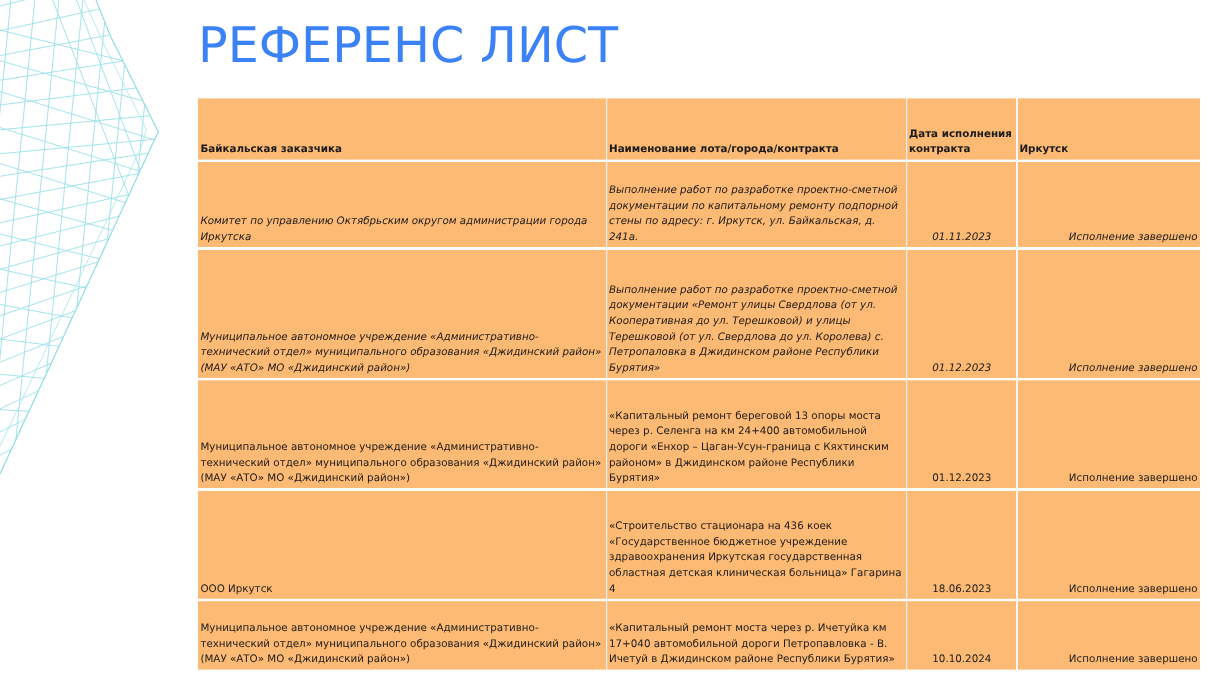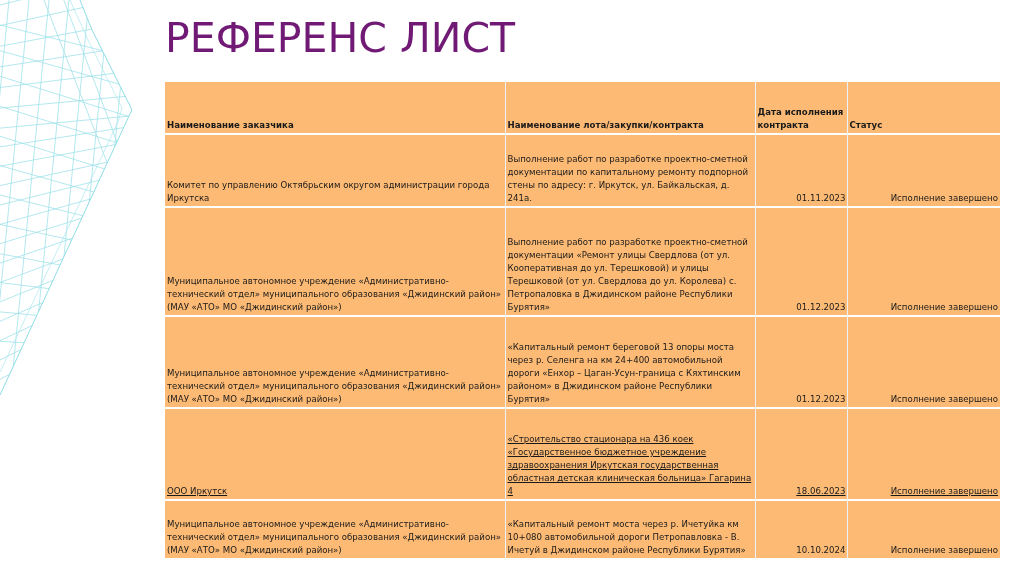--- a/index.html
+++ b/index.html
@@ -22,21 +22,21 @@
       height: 574px;
     }
     .title {
       position: absolute;
       left: 165px;
       top: 12px;
       font-family: "DejaVu Sans", sans-serif;
       font-size: 41px;
       font-weight: normal;
       letter-spacing: 0px;
-      color: #701a75;
+      color: #3b82f6;
       margin: 0;
       line-height: 52px;
       white-space: nowrap;
     }
     .ref-table {
       position: absolute;
       left: 165px;
       top: 82px;
       width: 835px;
       border-collapse: collapse;
@@ -61,33 +61,33 @@
       margin-top: 16px;
     }
     .ref-table th:last-child, .ref-table td:last-child {
       border-right: none;
     }
     .ref-table th {
       font-weight: bold;
       height: 50px;
     }
     .ref-table td.date {
-      text-align: right;
+      text-align: center;
       padding-right: 1px;
       white-space: nowrap;
     }
     .ref-table td.status {
       padding-left: 1px;
       white-space: nowrap;
       text-align: right;
     }
-    tr.r1 td { height: 70px; }
-    tr.r2 td { height: 106px; }
+    tr.r1 td { height: 70px; font-style: italic; }
+    tr.r2 td { height: 106px; font-style: italic; }
     tr.r3 td { height: 89px; }
-    tr.r4 td { height: 89px; text-decoration: underline; }
+    tr.r4 td { height: 89px; }
     tr.r5 td { height: 56px; }
   </style>
 </head>
 <body>
 
 <svg class="decor" viewBox="0 0 160 574" xmlns="http://www.w3.org/2000/svg">
   <defs>
     <clipPath id="decorClip">
       <polygon points="0,0 80,0 92,30 132,110 128,118 0,395"></polygon>
     </clipPath>
@@ -143,24 +143,24 @@
 
 <table class="ref-table">
   <colgroup>
     <col class="c1">
       <col class="c2">
       <col class="c3">
       <col class="c4">
   </colgroup>
   <thead>
     <tr>
-      <th>Наименование заказчика</th>
-      <th>Наименование лота/закупки/контракта</th>
+      <th>Байкальская заказчика</th>
+      <th>Наименование лота/города/контракта</th>
       <th>Дата исполнения контракта</th>
-      <th>Статус</th>
+      <th>Иркутск</th>
     </tr>
   </thead>
   <tbody>
     <tr class="r1">
       <td>Комитет по управлению Октябрьским округом администрации города Иркутска</td>
       <td>Выполнение работ по разработке проектно-сметной документации по капитальному ремонту подпорной стены по адресу: г. Иркутск, ул. Байкальская, д. 241а.</td>
       <td class="date">01.11.2023</td>
       <td class="status">Исполнение завершено</td>
     </tr>
     <tr class="r2">
@@ -176,18 +176,18 @@
       <td class="status">Исполнение завершено</td>
     </tr>
     <tr class="r4">
       <td>ООО Иркутск</td>
       <td>«Строительство стационара на 436 коек «Государственное бюджетное учреждение здравоохранения Иркутская государственная областная детская клиническая больница» Гагарина 4</td>
       <td class="date">18.06.2023</td>
       <td class="status">Исполнение завершено</td>
     </tr>
     <tr class="r5">
       <td>Муниципальное автономное учреждение «Административно-технический отдел» муниципального образования «Джидинский район» (МАУ «АТО» МО «Джидинский район»)</td>
-      <td>«Капитальный ремонт моста через р. Ичетуйка км 10+080 автомобильной дороги Петропавловка - В. Ичетуй в Джидинском районе Республики Бурятия»</td>
+      <td>«Капитальный ремонт моста через р. Ичетуйка км 17+040 автомобильной дороги Петропавловка - В. Ичетуй в Джидинском районе Республики Бурятия»</td>
       <td class="date">10.10.2024</td>
       <td class="status">Исполнение завершено</td>
     </tr>
   </tbody>
 </table>
 
 </body></html>

